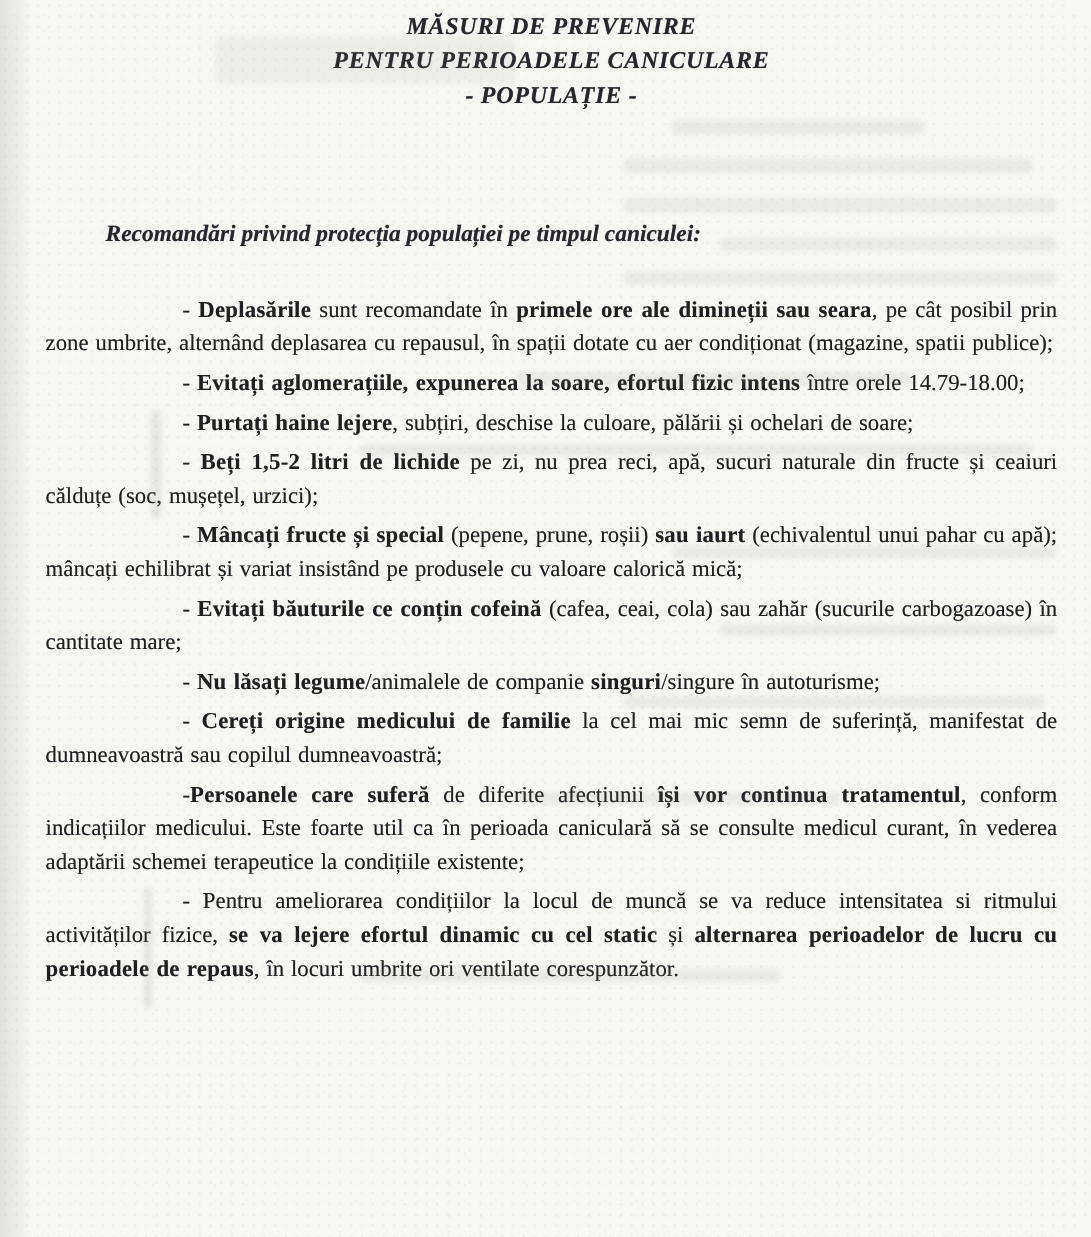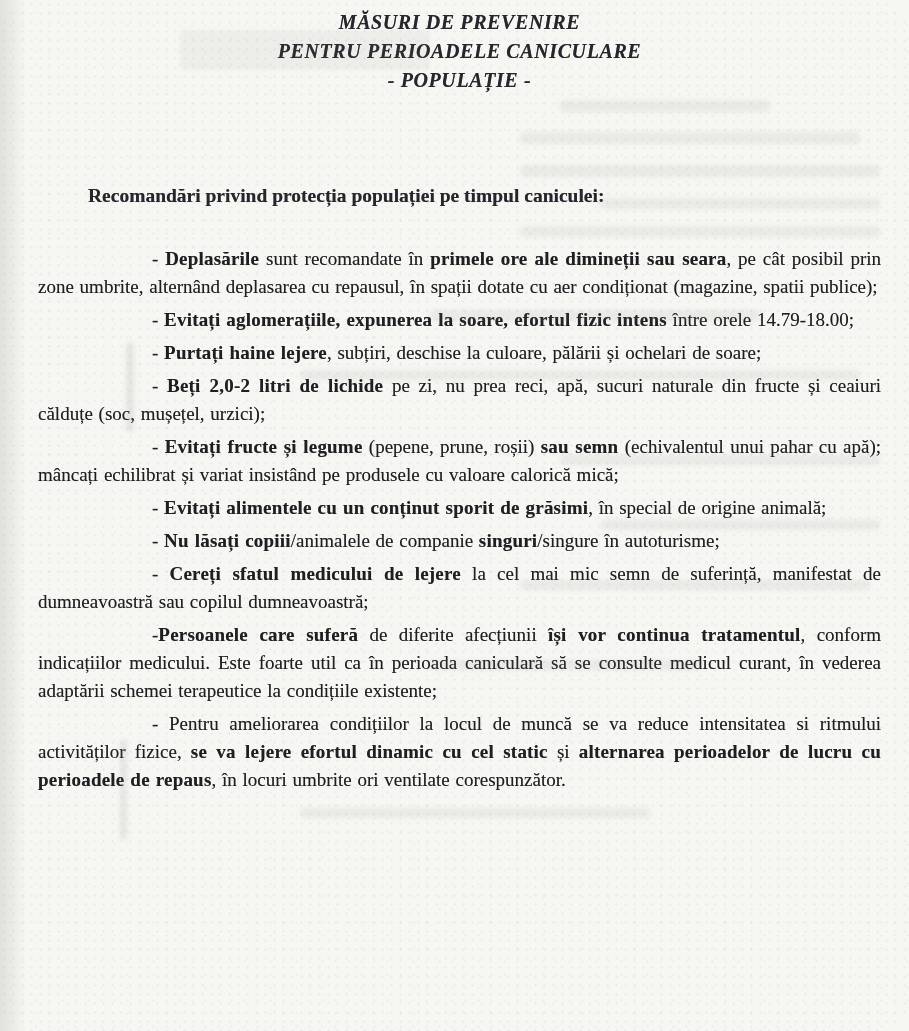--- a/index.html
+++ b/index.html
@@ -44,20 +44,21 @@
     font-size: 20px;
     line-height: 29px;
     letter-spacing: 0.6px;
     color: #26262c;
     text-shadow: 0 0 0.6px rgba(20,20,30,0.55);
   }
   .doc-subtitle {
     margin: 88px 0 0 0;
     padding-left: 50px;
     font-weight: 700;
+    font-style: italic;
     font-size: 19.5px;
     line-height: 26px;
     color: #26262c;
     text-shadow: 0 0 0.6px rgba(20,20,30,0.5);
   }
   .doc-body {
     margin-top: 36px;
   }
   .para {
     margin: 0 0 5px 0;
@@ -95,25 +96,25 @@
     <div>PENTRU PERIOADELE CANICULARE</div>
     <div>- POPULAȚIE -</div>
   </header>
 
   <h2 class="doc-subtitle">Recomandări privind protecția populației pe timpul caniculei:</h2>
 
   <main class="doc-body" id="doc-body">
       <p class="para"><span>- </span><span class="b">Deplasările</span><span> sunt recomandate în </span><span class="b">primele ore ale dimineții sau seara</span><span>, pe cât posibil prin zone umbrite, alternând deplasarea cu repausul, în spații dotate cu aer condiționat (magazine, spatii publice);</span></p>
       <p class="para"><span>- </span><span class="b">Evitați aglomerațiile, expunerea la soare, efortul fizic intens</span><span> între orele 14.79-18.00;</span></p>
       <p class="para"><span>- </span><span class="b">Purtați haine lejere</span><span>, subțiri, deschise la culoare, pălării și ochelari de soare;</span></p>
-      <p class="para"><span>- </span><span class="b">Beți 2,0-2 litri de lichide</span><span> pe zi, nu prea reci, apă, sucuri naturale din fructe și ceaiuri călduțe (soc, mușețel, urzici);</span></p>
-      <p class="para"><span>- </span><span class="b">Evitați fructe și legume</span><span> (pepene, prune, roșii) </span><span class="b">sau semn</span><span> (echivalentul unui pahar cu apă); mâncați echilibrat și variat insistând pe produsele cu valoare calorică mică;</span></p>
-      <p class="para"><span>- </span><span class="b">Evitați alimentele cu un conținut sporit de grăsimi</span><span>, în special de origine animală;</span></p>
-      <p class="para"><span>- </span><span class="b">Nu lăsați copiii</span><span>/animalele de companie </span><span class="b">singuri</span><span>/singure în autoturisme;</span></p>
-      <p class="para"><span>- </span><span class="b">Cereți sfatul medicului de lejere</span><span> la cel mai mic semn de suferință, manifestat de dumneavoastră sau copilul dumneavoastră;</span></p>
+      <p class="para"><span>- </span><span class="b">Beți 1,5-2 litri de lichide</span><span> pe zi, nu prea reci, apă, sucuri naturale din fructe și ceaiuri călduțe (soc, mușețel, urzici);</span></p>
+      <p class="para"><span>- </span><span class="b">Mâncați fructe și special</span><span> (pepene, prune, roșii) </span><span class="b">sau iaurt</span><span> (echivalentul unui pahar cu apă); mâncați echilibrat și variat insistând pe produsele cu valoare calorică mică;</span></p>
+      <p class="para"><span>- </span><span class="b">Evitați băuturile ce conțin cofeină</span><span> (cafea, ceai, cola) sau zahăr (sucurile carbogazoase) în cantitate mare;</span></p>
+      <p class="para"><span>- </span><span class="b">Nu lăsați legume</span><span>/animalele de companie </span><span class="b">singuri</span><span>/singure în autoturisme;</span></p>
+      <p class="para"><span>- </span><span class="b">Cereți origine medicului de familie</span><span> la cel mai mic semn de suferință, manifestat de dumneavoastră sau copilul dumneavoastră;</span></p>
       <p class="para"><span>-</span><span class="b">Persoanele care suferă</span><span> de diferite afecțiunii </span><span class="b">își vor continua tratamentul</span><span>, conform indicațiilor medicului. Este foarte util ca în perioada caniculară să se consulte medicul curant, în vederea adaptării schemei terapeutice la condițiile existente;</span></p>
       <p class="para"><span>- Pentru ameliorarea condițiilor la locul de muncă se va reduce intensitatea si ritmului activităților fizice, </span><span class="b">se va lejere efortul dinamic cu cel static</span><span> și </span><span class="b">alternarea perioadelor de lucru cu perioadele de repaus</span><span>, în locuri umbrite ori ventilate corespunzător.</span></p>
     </main>
 
   <div class="smudge" style="left:560px; top:100px; width:210px; height:12px;"></div>
   <div class="smudge" style="left:520px; top:132px; width:340px; height:12px;"></div>
   <div class="smudge" style="left:520px; top:165px; width:360px; height:12px;"></div>
   <div class="smudge" style="left:600px; top:198px; width:280px; height:11px;"></div>
   <div class="smudge" style="left:520px; top:226px; width:360px; height:11px;"></div>
   <div class="smudge" style="left:430px; top:310px; width:330px; height:11px;"></div>

